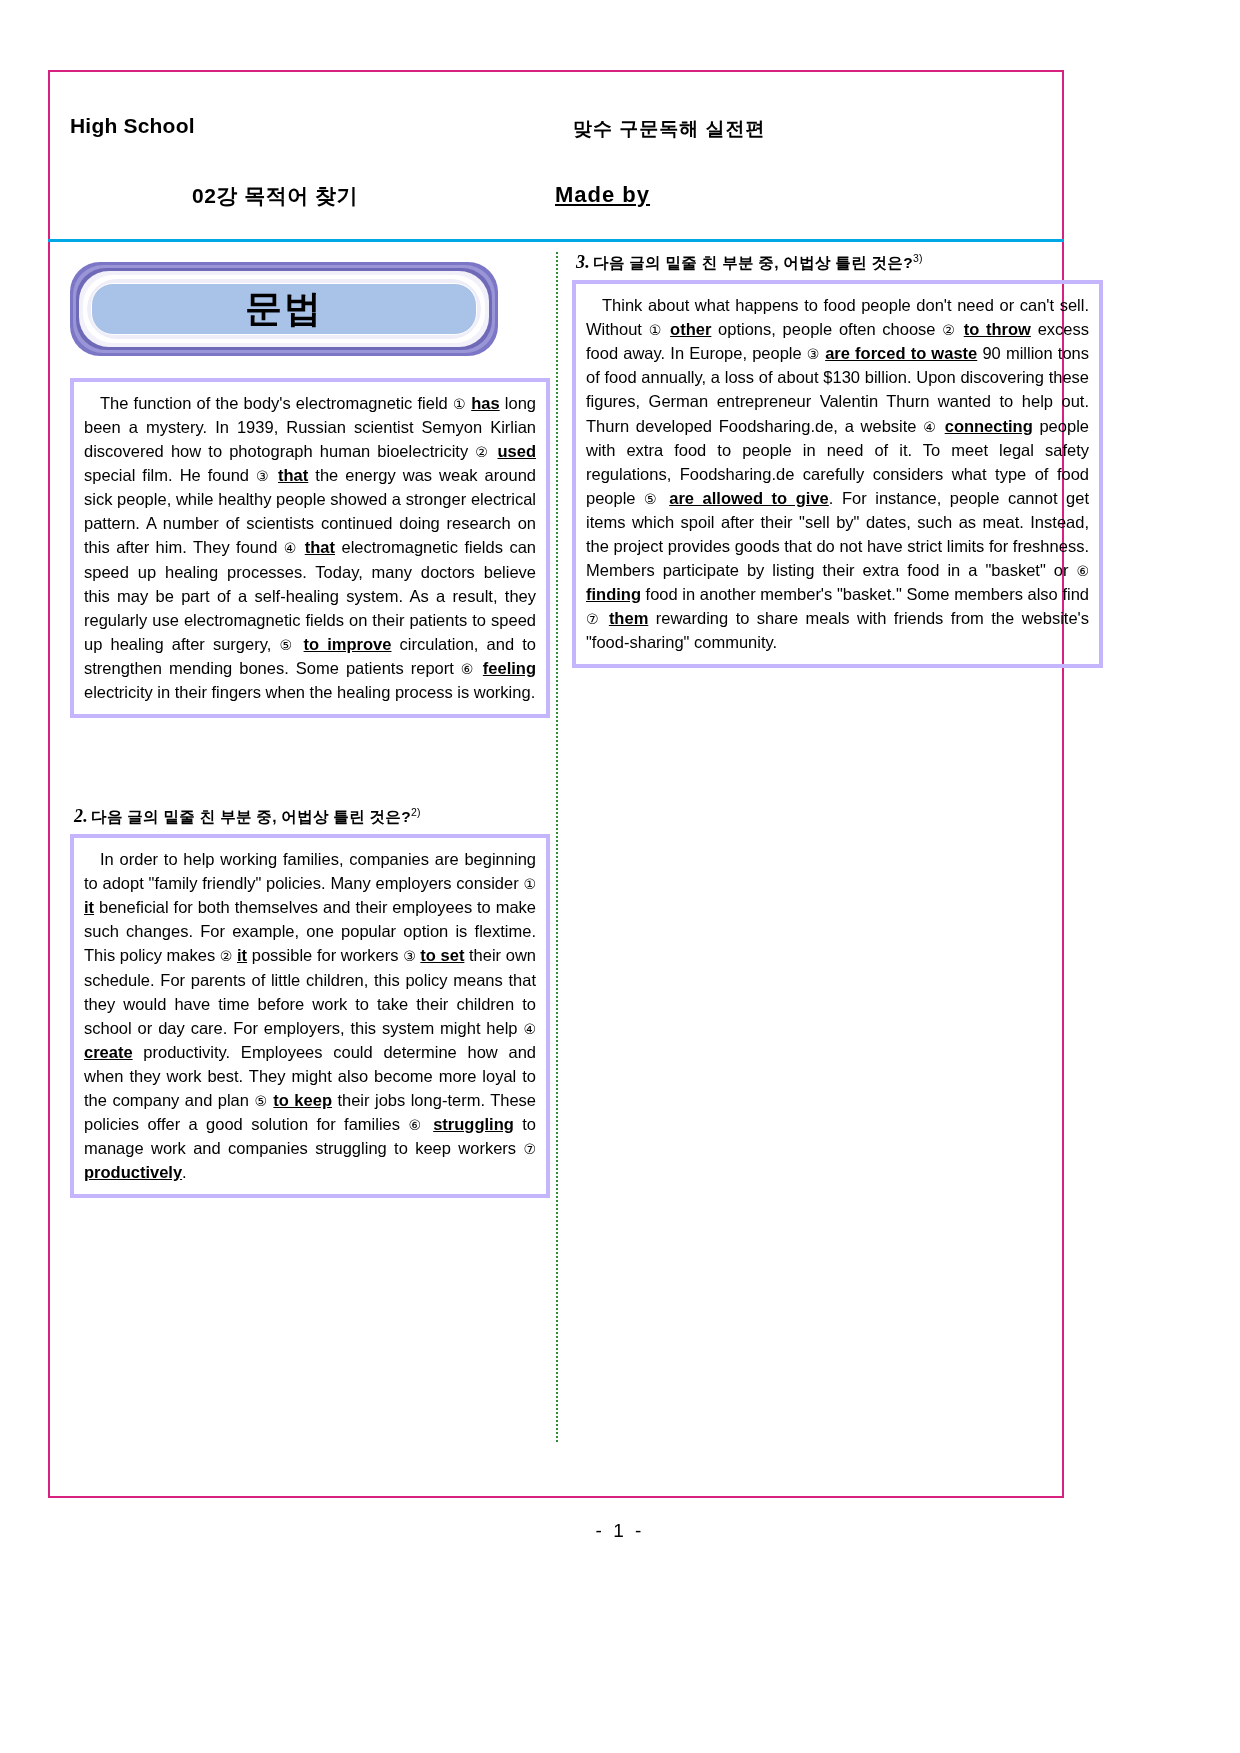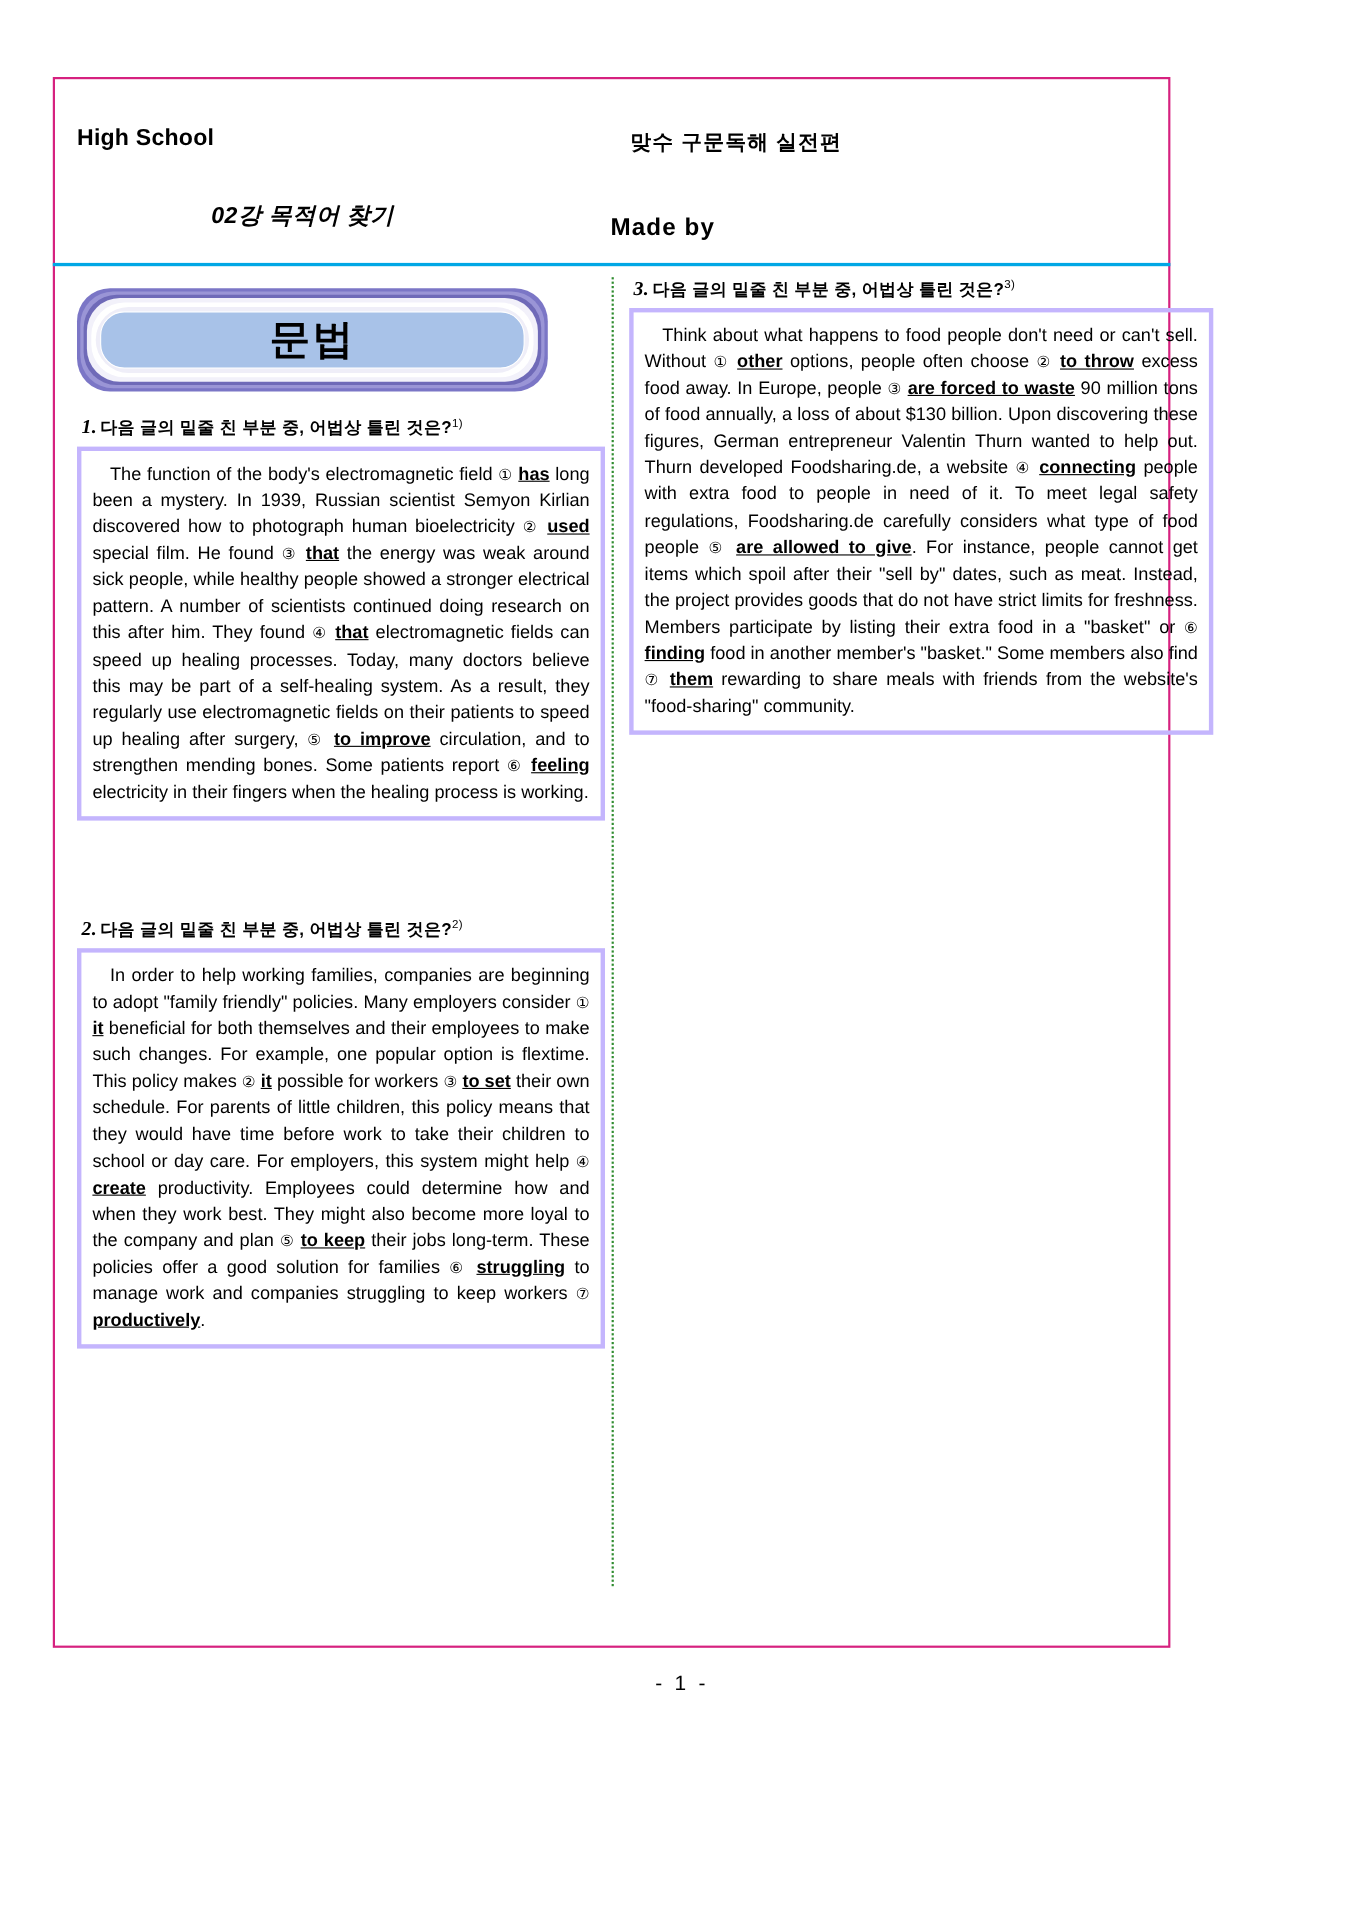--- a/index.html
+++ b/index.html
@@ -67,30 +67,30 @@
     height: 34px;
   }
   .hdr-lesson {
     position: absolute;
     left: 142px; top: 0;
     font-size: 21px;
     font-weight: 600;
     color: #000;
     white-space: nowrap;
     letter-spacing: 0.5px;
-    font-style: italic;
   }
   .hdr-madeby {
     position: absolute;
-    left: 505px; top: 12px;
+    left: 505px; top: 0;
     font-size: 22px;
     font-weight: 600;
     color: #000;
     white-space: nowrap;
     letter-spacing: 1px;
+    text-decoration: underline;
   }
 
   .hrule {
     position: absolute;
     left: 48px;
     top: 239px;
     width: 1016px;
     height: 3px;
     background: #00a7e5;
   }
@@ -233,23 +233,20 @@
     <div class="bn bn4"></div>
     <div class="bn bn5"></div>
     <div class="bn bn6"></div>
     <div class="bn bn7"></div>
     <div class="bn-label">문법</div>
   </div>
 
   <div style="height:36px"></div>
 
   <div class="qblock">
-    <div class="q-title">
-      <span class="q-num">1.</span><span>다음 글의 밑줄 친 부분 중, 어법상 틀린 것은?</span><span class="q-sup">1)</span>
-    </div>
     <div class="passage">
       <p>The function of the body's electromagnetic field <span class="cnum">①</span> <span class="u">has</span> long been a mystery. In 1939, Russian scientist Semyon Kirlian discovered how to photograph human bioelectricity <span class="cnum">②</span> <span class="u">used</span> special film. He found <span class="cnum">③</span> <span class="u">that</span> the energy was weak around sick people, while healthy people showed a stronger electrical pattern. A number of scientists continued doing research on this after him. They found <span class="cnum">④</span> <span class="u">that</span> electromagnetic fields can speed up healing processes. Today, many doctors believe this may be part of a self-healing system. As a result, they regularly use electromagnetic fields on their patients to speed up healing after surgery, <span class="cnum">⑤</span> <span class="u">to improve</span> circulation, and to strengthen mending bones. Some patients report <span class="cnum">⑥</span> <span class="u">feeling</span> electricity in their fingers when the healing process is working.</p>
     </div>
   </div>
 
   <div class="spacer-q"></div>
 
   <div class="qblock">
     <div class="q-title">
       <span class="q-num">2.</span><span>다음 글의 밑줄 친 부분 중, 어법상 틀린 것은?</span><span class="q-sup">2)</span>

